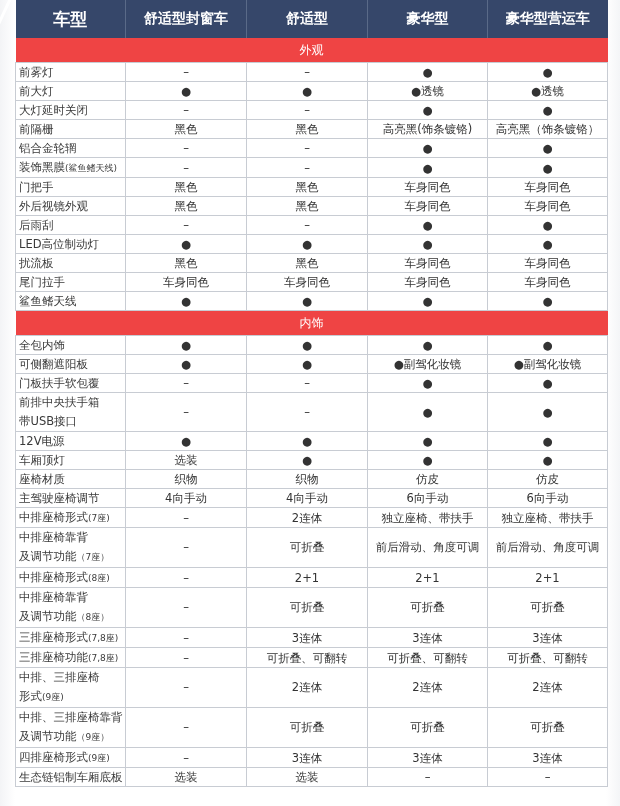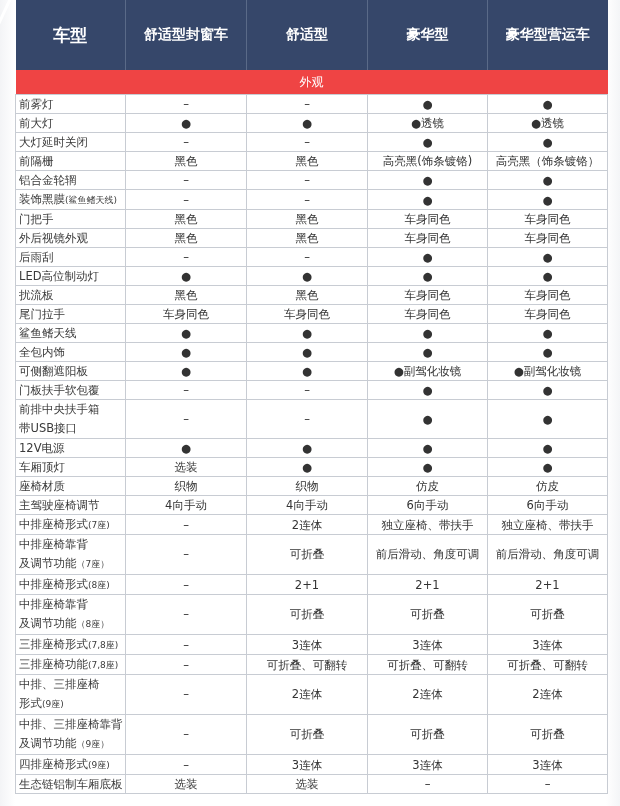--- a/index.html
+++ b/index.html
@@ -2,21 +2,21 @@
 <html><head>
 <meta charset="utf-8">
 <style>
   html, body { margin:0; padding:0; }
   body { width:620px; height:806px; background:#ffffff; position:relative; overflow:hidden;
          font-family:"DejaVu Sans","Liberation Sans",sans-serif; }
   .bgfade { position:absolute; left:0; top:0; width:620px; height:806px;
             background:linear-gradient(90deg,#f3f4f6 0px,#ffffff 15px,#ffffff 606px,#f4f5f7 620px); }
   table { position:absolute; left:15px; top:0; width:592px; border-collapse:collapse; table-layout:fixed; }
   col.c0 { width:110px; } col.c1 { width:121px; } col.c2 { width:121px; } col.c3 { width:120px; } col.c4 { width:120px; }
-  th { background:#36476a; color:#ffffff; font-size:14px; font-weight:bold; height:38px; padding:16px;
+  th { background:#36476a; color:#ffffff; font-size:14px; font-weight:bold; height:38px; padding:0;
        border-left:1px solid #5a6a88; text-align:center; }
   th:first-child { border-left:none; font-size:17px; position:relative; }
   th.first .slash { position:absolute; left:-6px; top:-4px; width:3px; height:50px; background:#ffffff;
                     transform:rotate(25deg); transform-origin:top left; }
   td { font-size:11.5px; color:#333333; padding:0; height:18px; line-height:18px; text-align:center;
        border:1px solid #c8ccd3; white-space:nowrap; overflow:hidden; }
   td.lbl { text-align:left; padding-left:3px; color:#3a3a3a; }
   td.tall { height:38px; line-height:19px; }
   td.sec { background:#ef4444; color:#ffffff; height:24px; line-height:24px; font-size:12px; border:none; }
   .small { font-size:9px; }
@@ -134,20 +134,23 @@
         <td>车身同色</td>
       </tr>
       <tr>
         <td class="lbl">鲨鱼鳍天线</td>
         <td>●</td>
         <td>●</td>
         <td>●</td>
         <td>●</td>
       </tr>
       <tr>
+        <td colspan="5" class="sec">内饰</td>
+      </tr>
+      <tr>
         <td class="lbl">全包内饰</td>
         <td>●</td>
         <td>●</td>
         <td>●</td>
         <td>●</td>
       </tr>
       <tr>
         <td class="lbl">可侧翻遮阳板</td>
         <td>●</td>
         <td>●</td>

